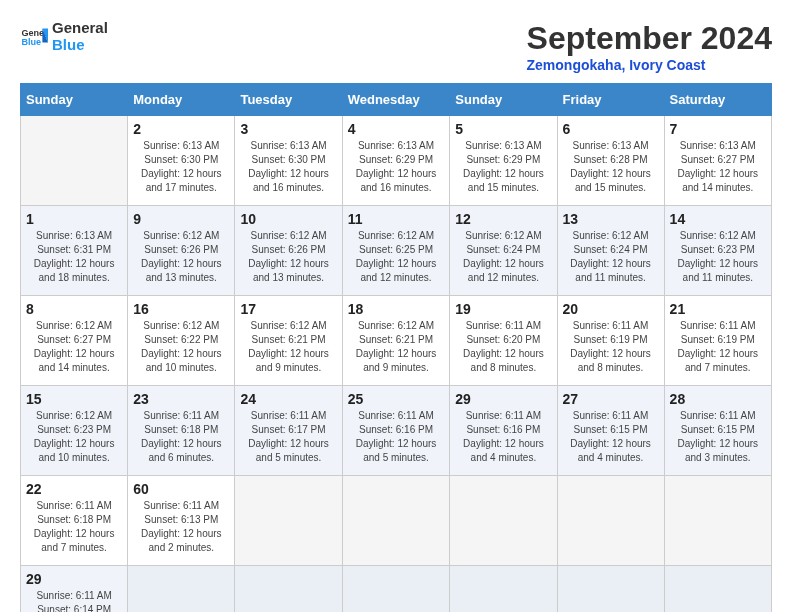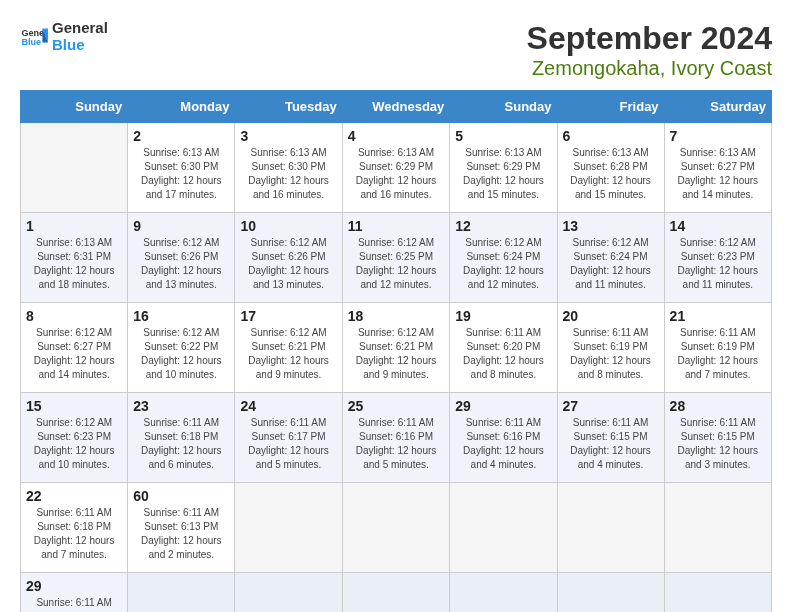--- a/index.html
+++ b/index.html
@@ -19,41 +19,42 @@
     .logo {
       display: flex;
       align-items: center;
       gap: 4px;
     }
     .logo-icon {
       width: 28px;
       height: 28px;
     }
     .title-area {
-      text-align: right;
+      text-align: left;
     }
     .month-year {
       font-size: 32px;
       font-weight: bold;
       color: #333;
     }
     .location {
-      font-size: 20px;
-      color: #4d7c0f;
+      font-size: 14px;
+      color: #1d4ed8;
+      font-weight: bold;
     }
     .calendar {
       width: 100%;
       border-collapse: collapse;
       font-size: 11px;
     }
     .calendar th {
       background: #3A86C8;
       color: #fff;
       padding: 8px 5px;
-      text-align: right;
+      text-align: left;
       font-size: 13px;
       font-weight: bold;
       border: 1px solid #3A86C8;
       margin-top: 33px;
     }
     .calendar td {
       border: 1px solid #ccc;
       vertical-align: top;
       padding: 5px;
       width: 108px;

